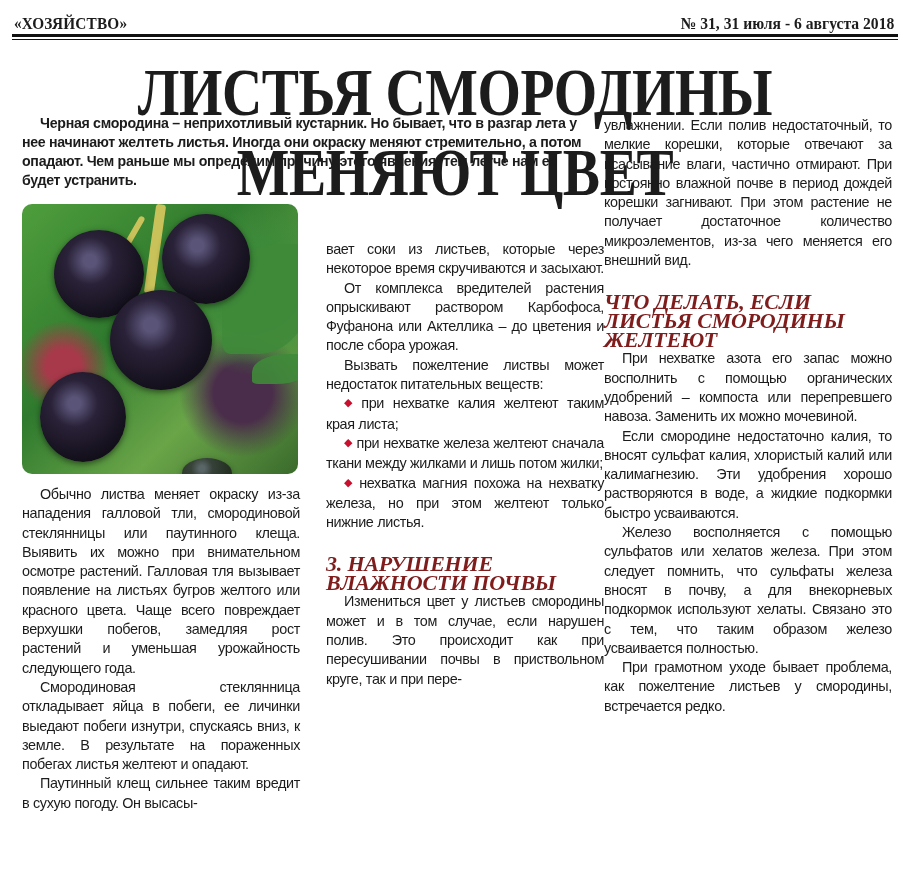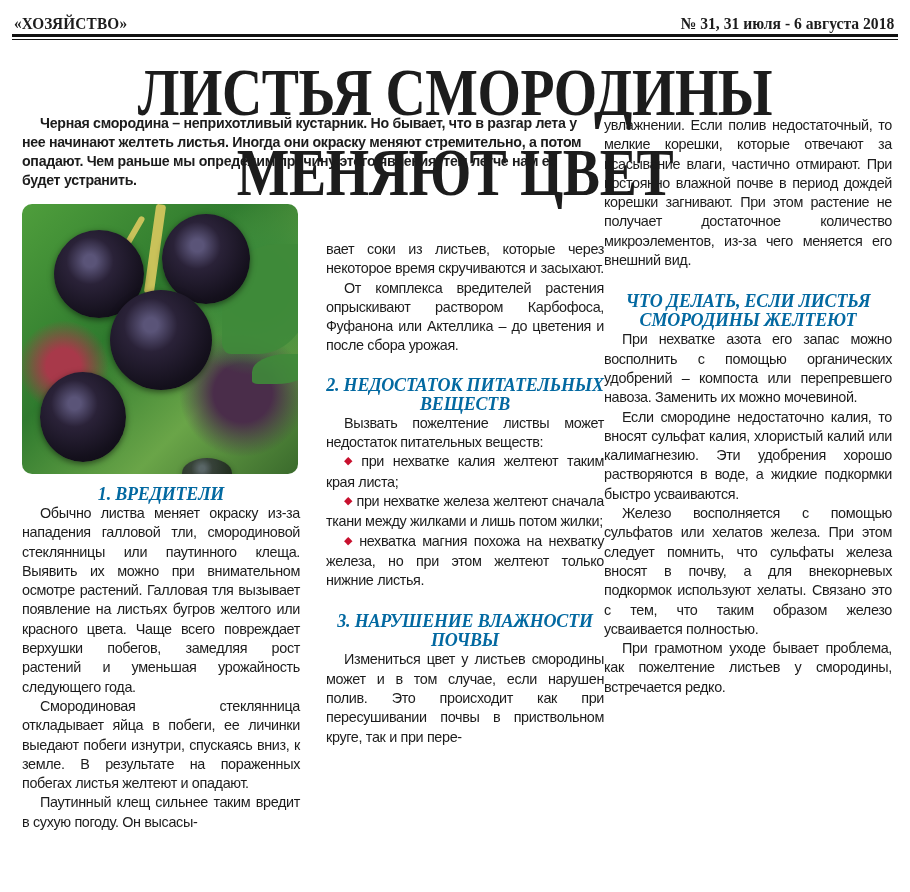--- a/index.html
+++ b/index.html
@@ -16,21 +16,21 @@
   .headline span { display: inline-block; transform: scaleX(0.82); transform-origin: center; }
 
   .lead { position: absolute; left: 22px; top: 114px; width: 560px; font-weight: bold; font-size: 14.2px; line-height: 19px; text-indent: 18px; letter-spacing: -0.3px; }
 
   .col { position: absolute; font-size: 14.4px; line-height: 19.3px; letter-spacing: -0.35px; text-align: justify; }
   .col p { text-indent: 18px; }
   .col1 { left: 22px; top: 485px; width: 278px; }
   .col2 { left: 326px; top: 200px; width: 278px; margin-top: 40px; }
   .col3 { left: 604px; top: 116px; width: 288px; }
 
-  .sec-head { font-family: "Liberation Serif", serif; font-weight: bold; font-style: italic; color: #0369a1; text-align: center; font-size: 18px; line-height: 19px; text-indent: 0 !important; letter-spacing: -0.2px; }
+  .sec-head { font-family: "Liberation Serif", serif; font-weight: bold; font-style: italic; color: #7f1d1d; text-align: left; font-size: 22px; line-height: 19px; text-indent: 0 !important; letter-spacing: -0.2px; }
   .bullet { color: #c8102e; font-size: 11px; margin-right: 4px; position: relative; top: -2px; }
 
   .photo { position: absolute; left: 22px; top: 204px; width: 276px; height: 270px; border-radius: 10px; overflow: hidden;
     background:
       radial-gradient(circle at 85% 30%, #3b8a3a 0 12%, transparent 30%),
       radial-gradient(circle at 15% 60%, #a8394a 0 6%, transparent 16%),
       radial-gradient(circle at 80% 70%, #4a2d4a 0 10%, transparent 22%),
       linear-gradient(135deg, #4f9e3c 0%, #2f7a2e 40%, #6aa548 70%, #3a6a2c 100%); }
   .berry { position: absolute; border-radius: 50%;
     background: radial-gradient(circle at 40% 35%, #5a5478 0 8%, #2a2238 30%, #14101c 70%, #0b0810 100%);
@@ -58,30 +58,28 @@
   <div class="stem" style="left:128px;top:0px;width:10px;height:90px;transform:rotate(8deg);"></div>
   <div class="stem" style="left:108px;top:10px;width:6px;height:40px;transform:rotate(30deg);"></div>
   <div class="berry" style="left:32px;top:26px;width:90px;height:88px;"></div>
   <div class="berry" style="left:140px;top:10px;width:88px;height:90px;"></div>
   <div class="berry" style="left:88px;top:86px;width:102px;height:100px;"></div>
   <div class="berry" style="left:18px;top:168px;width:86px;height:90px;"></div>
   <div class="berry" style="left:160px;top:254px;width:50px;height:30px;opacity:0.7;"></div>
 </div>
 
 <div class="col col1">
-  <h2 class="sec-head">1. ВРЕДИТЕЛИ</h2>
   <p>Обычно листва меняет окраску из-за нападения галловой тли, смородиновой стеклянницы или паутинного клеща. Выявить их можно при внимательном осмотре растений. Галловая тля вызывает появление на листьях бугров желтого или красного цвета. Чаще всего повреждает верхушки побегов, замедляя рост растений и уменьшая урожайность следующего года.</p>
   <p>Смородиновая стеклянница откладывает яйца в побеги, ее личинки выедают побеги изнутри, спускаясь вниз, к земле. В результате на пораженных побегах листья желтеют и опадают.</p>
   <p>Паутинный клещ сильнее таким вредит в сухую погоду. Он высасы-</p>
 </div>
 
 <div class="col col2">
   <p style="text-indent:0">вает соки из листьев, которые через некоторое время скручиваются и засыхают.</p>
   <p>От комплекса вредителей растения опрыскивают раствором Карбофоса, Фуфанона или Актеллика – до цветения и после сбора урожая.</p>
-  <h2 class="sec-head" style="margin-top:20px;">2. НЕДОСТАТОК ПИТАТЕЛЬНЫХ ВЕЩЕСТВ</h2>
   <p>Вызвать пожелтение листвы может недостаток питательных веществ:</p>
   <p><span class="bullet">◆</span><span>при нехватке калия желтеют таким края листа;</span></p>
   <p><span class="bullet">◆</span><span>при нехватке железа желтеют сначала ткани между жилками и лишь потом жилки;</span></p>
   <p><span class="bullet">◆</span><span>нехватка магния похожа на нехватку железа, но при этом желтеют только нижние листья.</span></p>
   <h2 class="sec-head" style="margin-top:22px;">3. НАРУШЕНИЕ ВЛАЖНОСТИ ПОЧВЫ</h2>
   <p>Измениться цвет у листьев смородины может и в том случае, если нарушен полив. Это происходит как при пересушивании почвы в приствольном круге, так и при пере-</p>
 </div>
 
 <div class="col col3">
   <p style="text-indent:0">увлажнении. Если полив недостаточный, то мелкие корешки, которые отвечают за всасывание влаги, частично отмирают. При постоянно влажной почве в период дождей корешки загнивают. При этом растение не получает достаточное количество микроэлементов, из-за чего меняется его внешний вид.</p>

